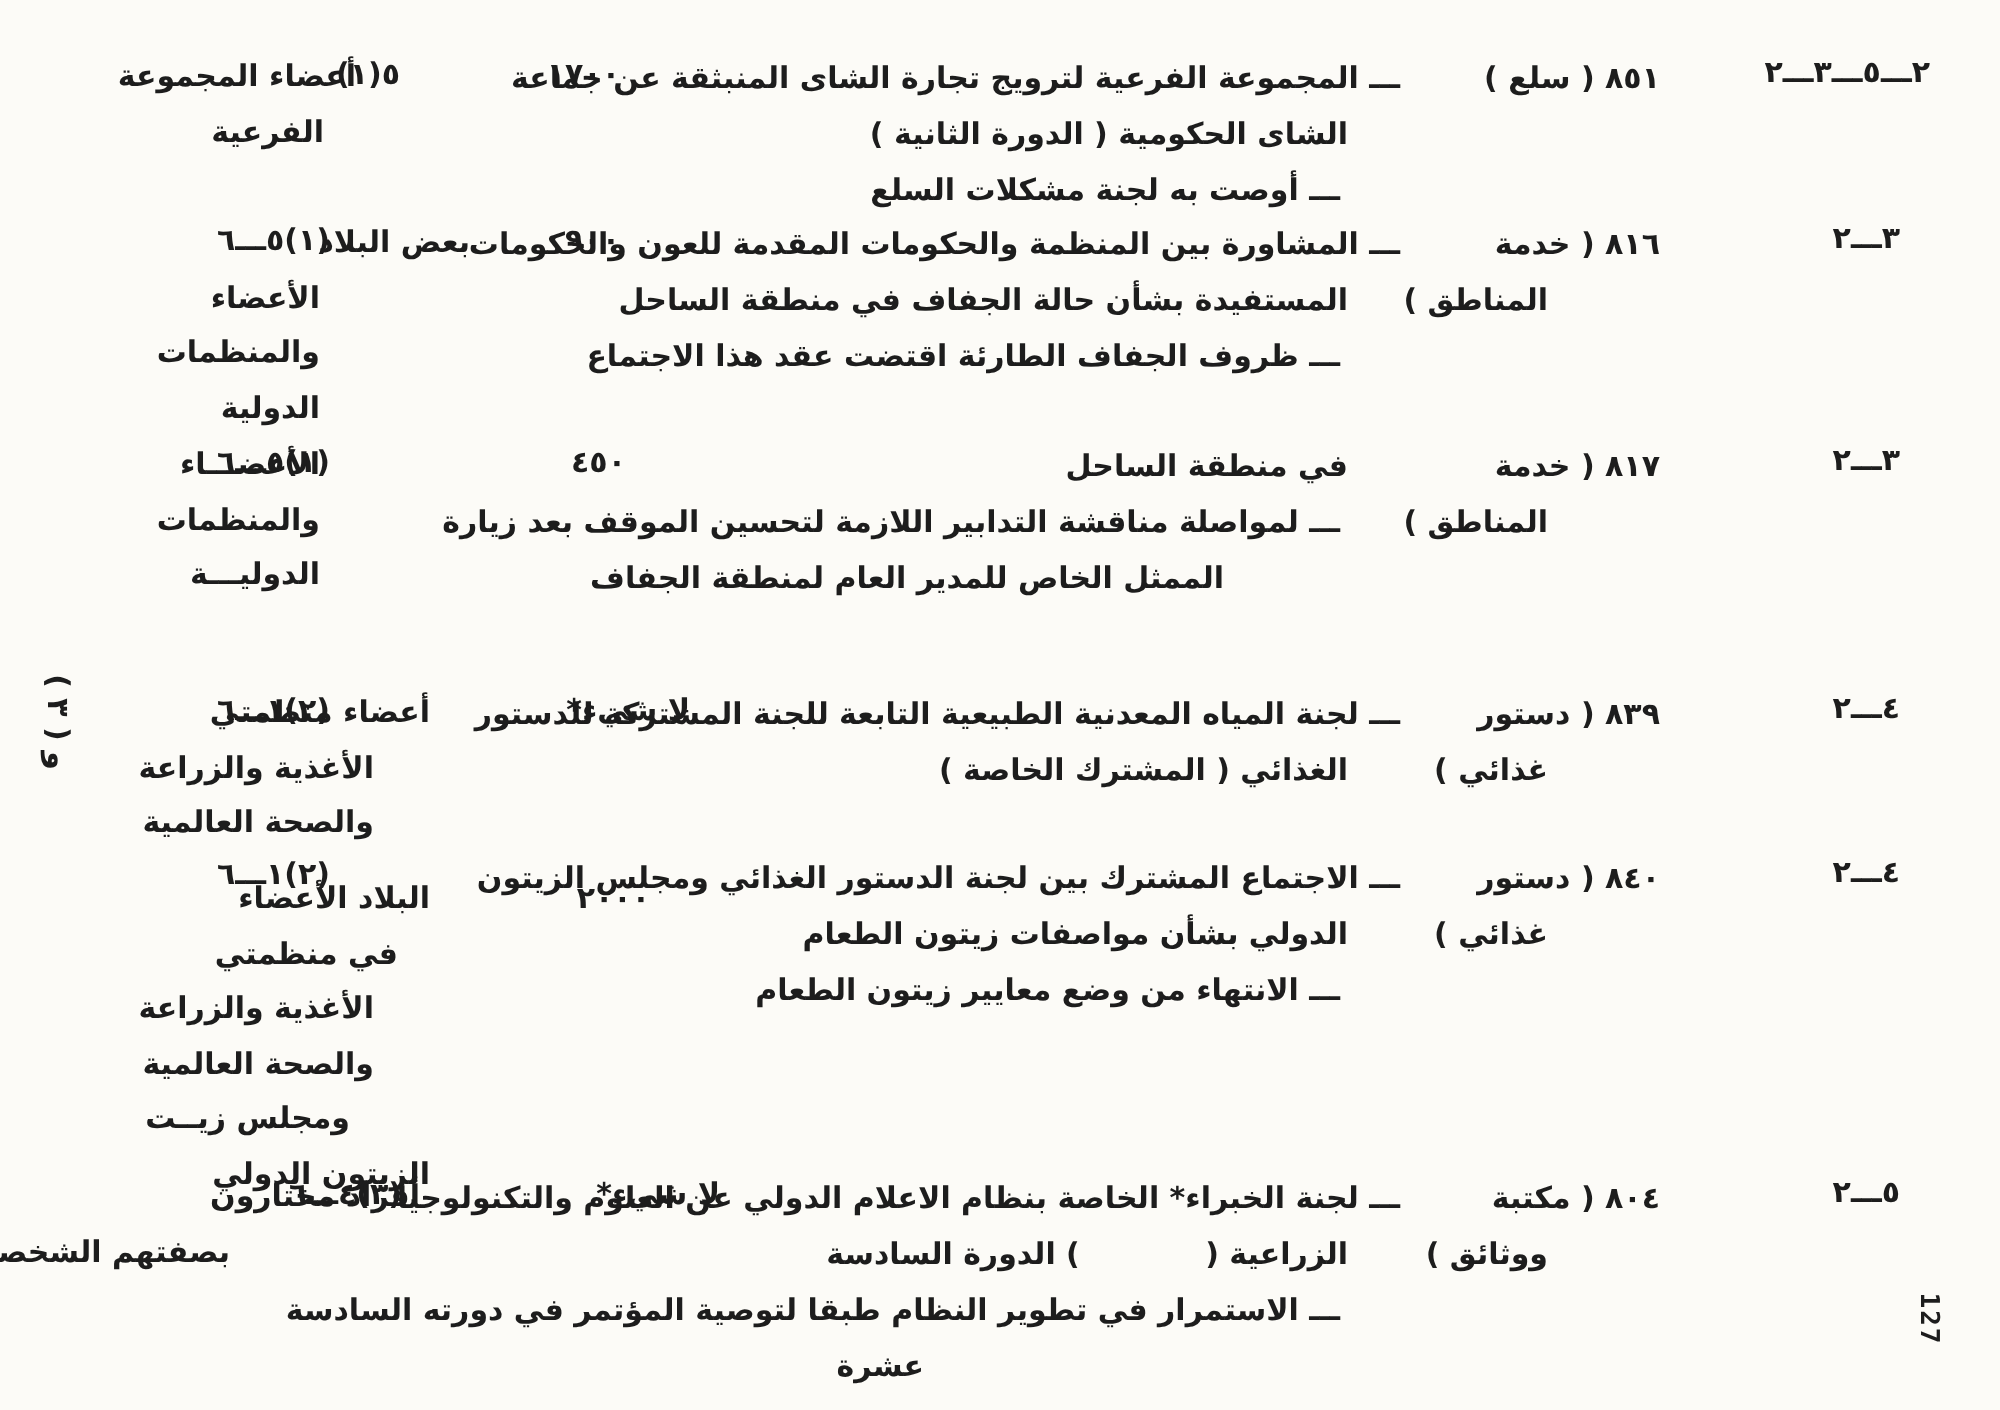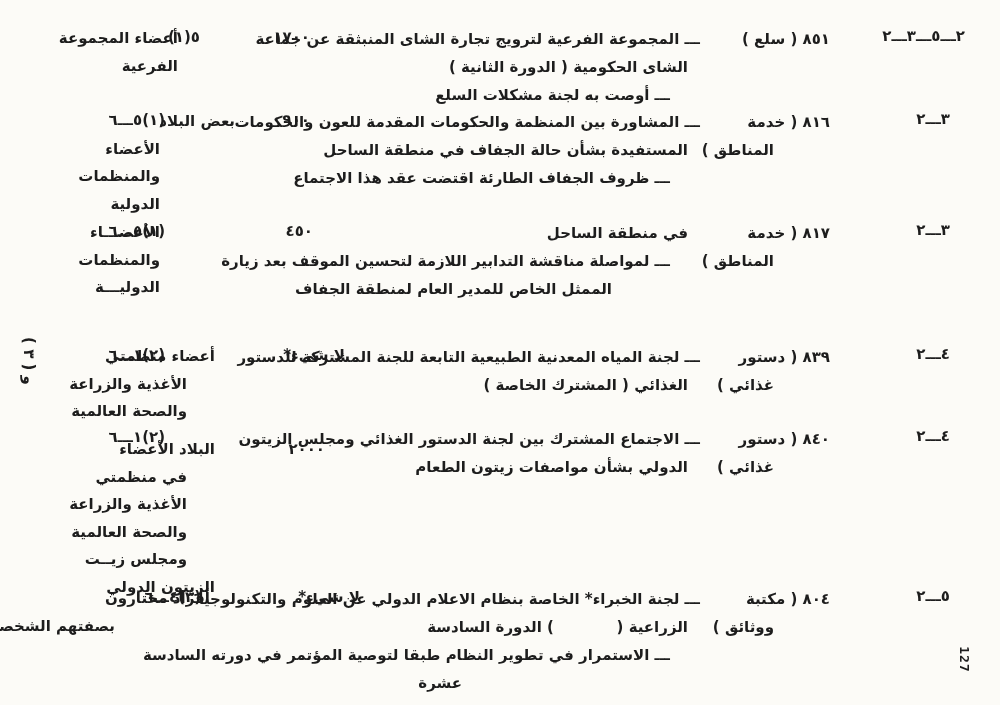--- a/index.html
+++ b/index.html
@@ -10,21 +10,21 @@
     overflow:hidden;
     font-family:"DejaVu Sans", sans-serif;
     color:#1d1d1d;
     font-weight:700;
   }
   .cell{position:absolute;direction:rtl;white-space:nowrap;font-size:15px;}
   
   .num{direction:ltr;unicode-bidi:bidi-override;letter-spacing:1px;}
   .row{position:absolute;left:0;width:1000px;}
   .desc div{line-height:28px;text-align:right;white-space:nowrap;}
-  .desc .cont{margin-right:12px;}
+  .desc .cont{margin-right:26px;}
   .desc .bullet{margin-right:30px;}
   .desc .bcont{margin-right:88px;}
   .desc .deep{margin-right:238px;}
   .item div{line-height:28px;text-align:right;white-space:nowrap;}
   .item div + div{margin-right:56px;}
   .pts div{line-height:27.5px;text-align:right;white-space:nowrap;}
   .rot{
     position:absolute;
     font-size:13px;
     transform:rotate(90deg);
@@ -46,21 +46,21 @@
         </div>
         <div class="cell desc" style="right: 300px; top: 3px;">
           <div class="l1">ـــ  المجموعة الفرعية لترويج تجارة الشاى المنبثقة عن جماعة</div>
           <div class="cont">الشاى الحكومية ( الدورة الثانية )</div>
           <div class="bullet">ـــ  أوصت به لجنة مشكلات السلع</div>
         </div>
         <span class="cell num" style="right: 690px; top: 6px;">١٧٠٠</span>
         <span class="cell num" style="right: 800px; top: 6px;">(١)٥</span>
         <div class="cell pts" style="right: 822px; top: 3px;">
           <div>أعضاء المجموعة</div>
-          <div style="margin-right: 0px;">الفرعية</div>
+          <div style="margin-right: 16px;">الفرعية</div>
         </div>
       </div>
       <div class="row" style="top: 105px;">
         <span class="cell num" style="right: 50px; top: 5px;">٢ـــ٣</span>
         <div class="cell item" style="right: 170px; top: 3px;">
           <div>٨١٦ ( خدمة</div>
           <div>المناطق )</div>
         </div>
         <div class="cell desc" style="right: 300px; top: 3px;">
           <div class="l1">ـــ  المشاورة بين المنظمة والحكومات المقدمة للعون والحكومات</div>
@@ -115,29 +115,30 @@
       </div>
       <div class="row" style="top: 422px;">
         <span class="cell num" style="right: 50px; top: 5px;">٢ـــ٤</span>
         <div class="cell item" style="right: 170px; top: 3px;">
           <div>٨٤٠ ( دستور</div>
           <div>غذائي )</div>
         </div>
         <div class="cell desc" style="right: 300px; top: 3px;">
           <div class="l1">ـــ  الاجتماع المشترك بين لجنة الدستور الغذائي ومجلس الزيتون</div>
           <div class="cont">الدولي بشأن مواصفات زيتون الطعام</div>
+          <div class="bullet">ـــ  الانتهاء من وضع معايير زيتون الطعام</div>
         </div>
         <span class="cell num" style="right: 675px; top: 18px; margin-left: 12px;">٢٠٠٠</span>
         <span class="cell num" style="right: 835px; top: 6px;">٦ـــ١(٢)</span>
         <div class="cell pts" style="right: 785px; top: 14px;">
           <div>البلاد الأعضاء</div>
-          <div style="margin-right: 28px;">في منظمتي</div>
+          <div style="margin-right: 16px;">في منظمتي</div>
           <div style="margin-right: 28px;">الأغذية والزراعة</div>
           <div style="margin-right: 28px;">والصحة العالمية</div>
-          <div style="margin-right: 28px;">ومجلس زيــت</div>
+          <div style="margin-right: 40px;">ومجلس زيــت</div>
           <div style="">الزيتون الدولي</div>
         </div>
       </div>
       <div class="row" style="top: 582px;">
         <span class="cell num" style="right: 50px; top: 5px;">٢ـــ٥</span>
         <div class="cell item" style="right: 170px; top: 3px;">
           <div>٨٠٤ ( مكتبة</div>
           <div>ووثائق )</div>
         </div>
         <div class="cell desc" style="right: 300px; top: 3px;">

